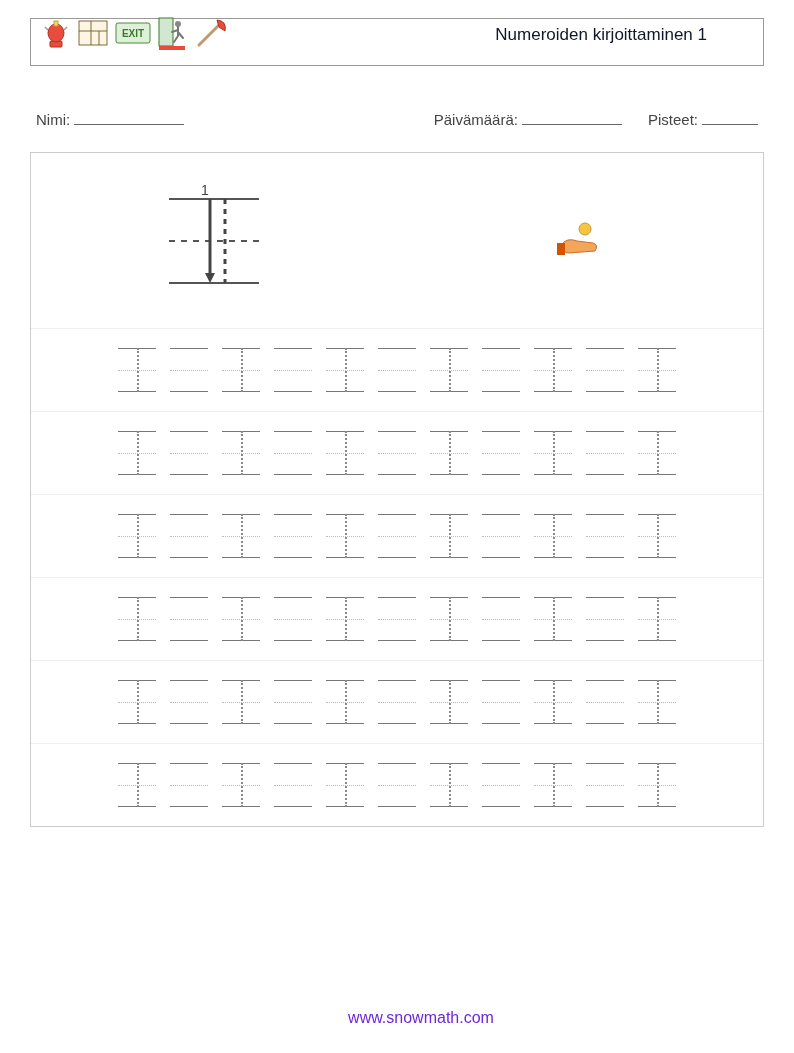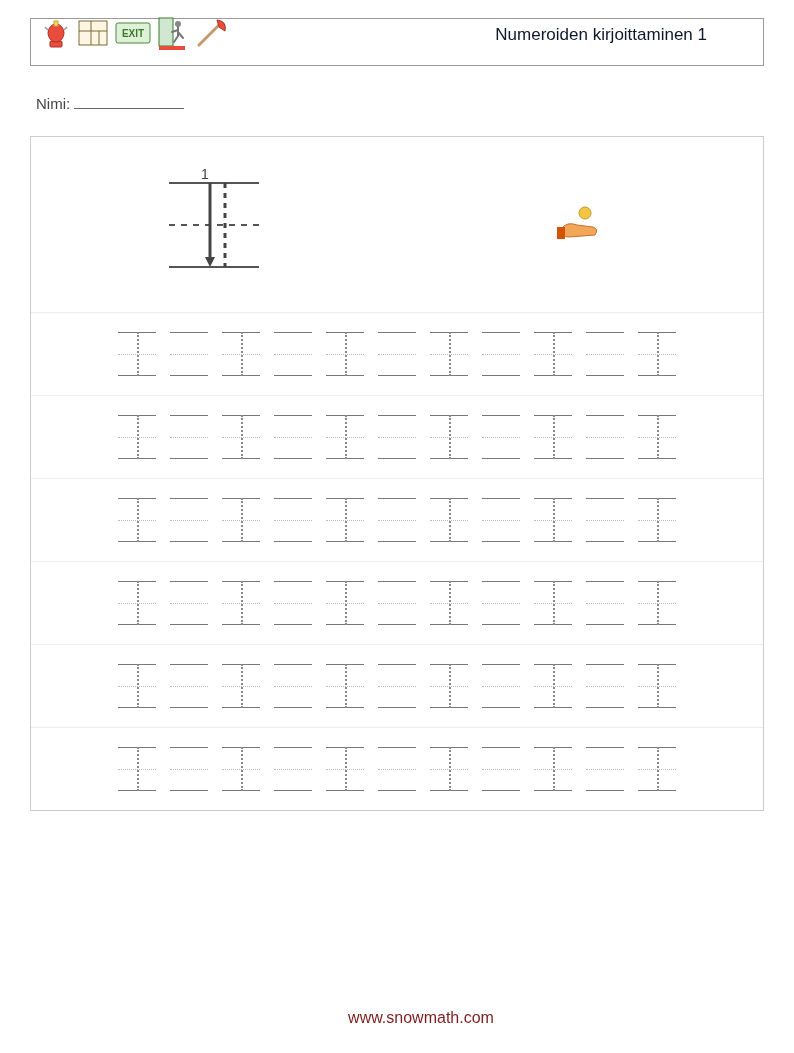--- a/index.html
+++ b/index.html
@@ -32,21 +32,21 @@
     gap: 6px;
   }
   .title {
     font-size: 17px;
     color: #0f172a;
     padding-right: 40px;
   }
   .info-row {
     display: flex;
     justify-content: space-between;
-    margin: 28px 6px 0 6px;
+    margin: 44px 6px 0 6px;
     font-size: 15px;
     color: #444;
   }
   .info-left, .info-right {
     display: flex;
     align-items: baseline;
     gap: 4px;
   }
   .blank {
     display: inline-block;
@@ -101,21 +101,21 @@
     top: 0; bottom: 0;
     left: 50%;
     border-left: 2px dotted #888;
   }
   .footer {
     position: absolute;
     bottom: 26px;
     left: 0; right: 0;
     text-align: center;
     font-size: 16px;
-    color: #7f1d1d;
+    color: #6d28d9;
     padding-left: 48px;
   }
 </style>
 </head>
 <body>
 
 <div class="page">
 
   <div class="header-box">
     <div class="icon-row">
@@ -158,20 +158,27 @@
       </span>
     </div>
     <div class="title">Numeroiden kirjoittaminen 1</div>
   </div>
 
   <div class="info-row">
     <div class="info-left">
       <span>Nimi:</span>
       <span class="blank blank-name"></span>
     </div>
+    <div class="info-right">
+      <span>Päivämäärä:</span>
+      <span class="blank blank-date"></span>
+      <span style="width:18px"></span>
+      <span>Pisteet:</span>
+      <span class="blank blank-score"></span>
+    </div>
   </div>
 
   <div class="main-box">
     <div class="demo-row">
       <div class="demo-left">
         <svg width="110" height="120" viewBox="0 0 110 120">
           <line x1="10" y1="18" x2="100" y2="18" stroke="#555" stroke-width="2"></line>
           <line x1="10" y1="60" x2="100" y2="60" stroke="#555" stroke-width="2" stroke-dasharray="6 6"></line>
           <line x1="10" y1="102" x2="100" y2="102" stroke="#555" stroke-width="2"></line>
           <text x="42" y="14" font-size="14" fill="#444">1</text>

